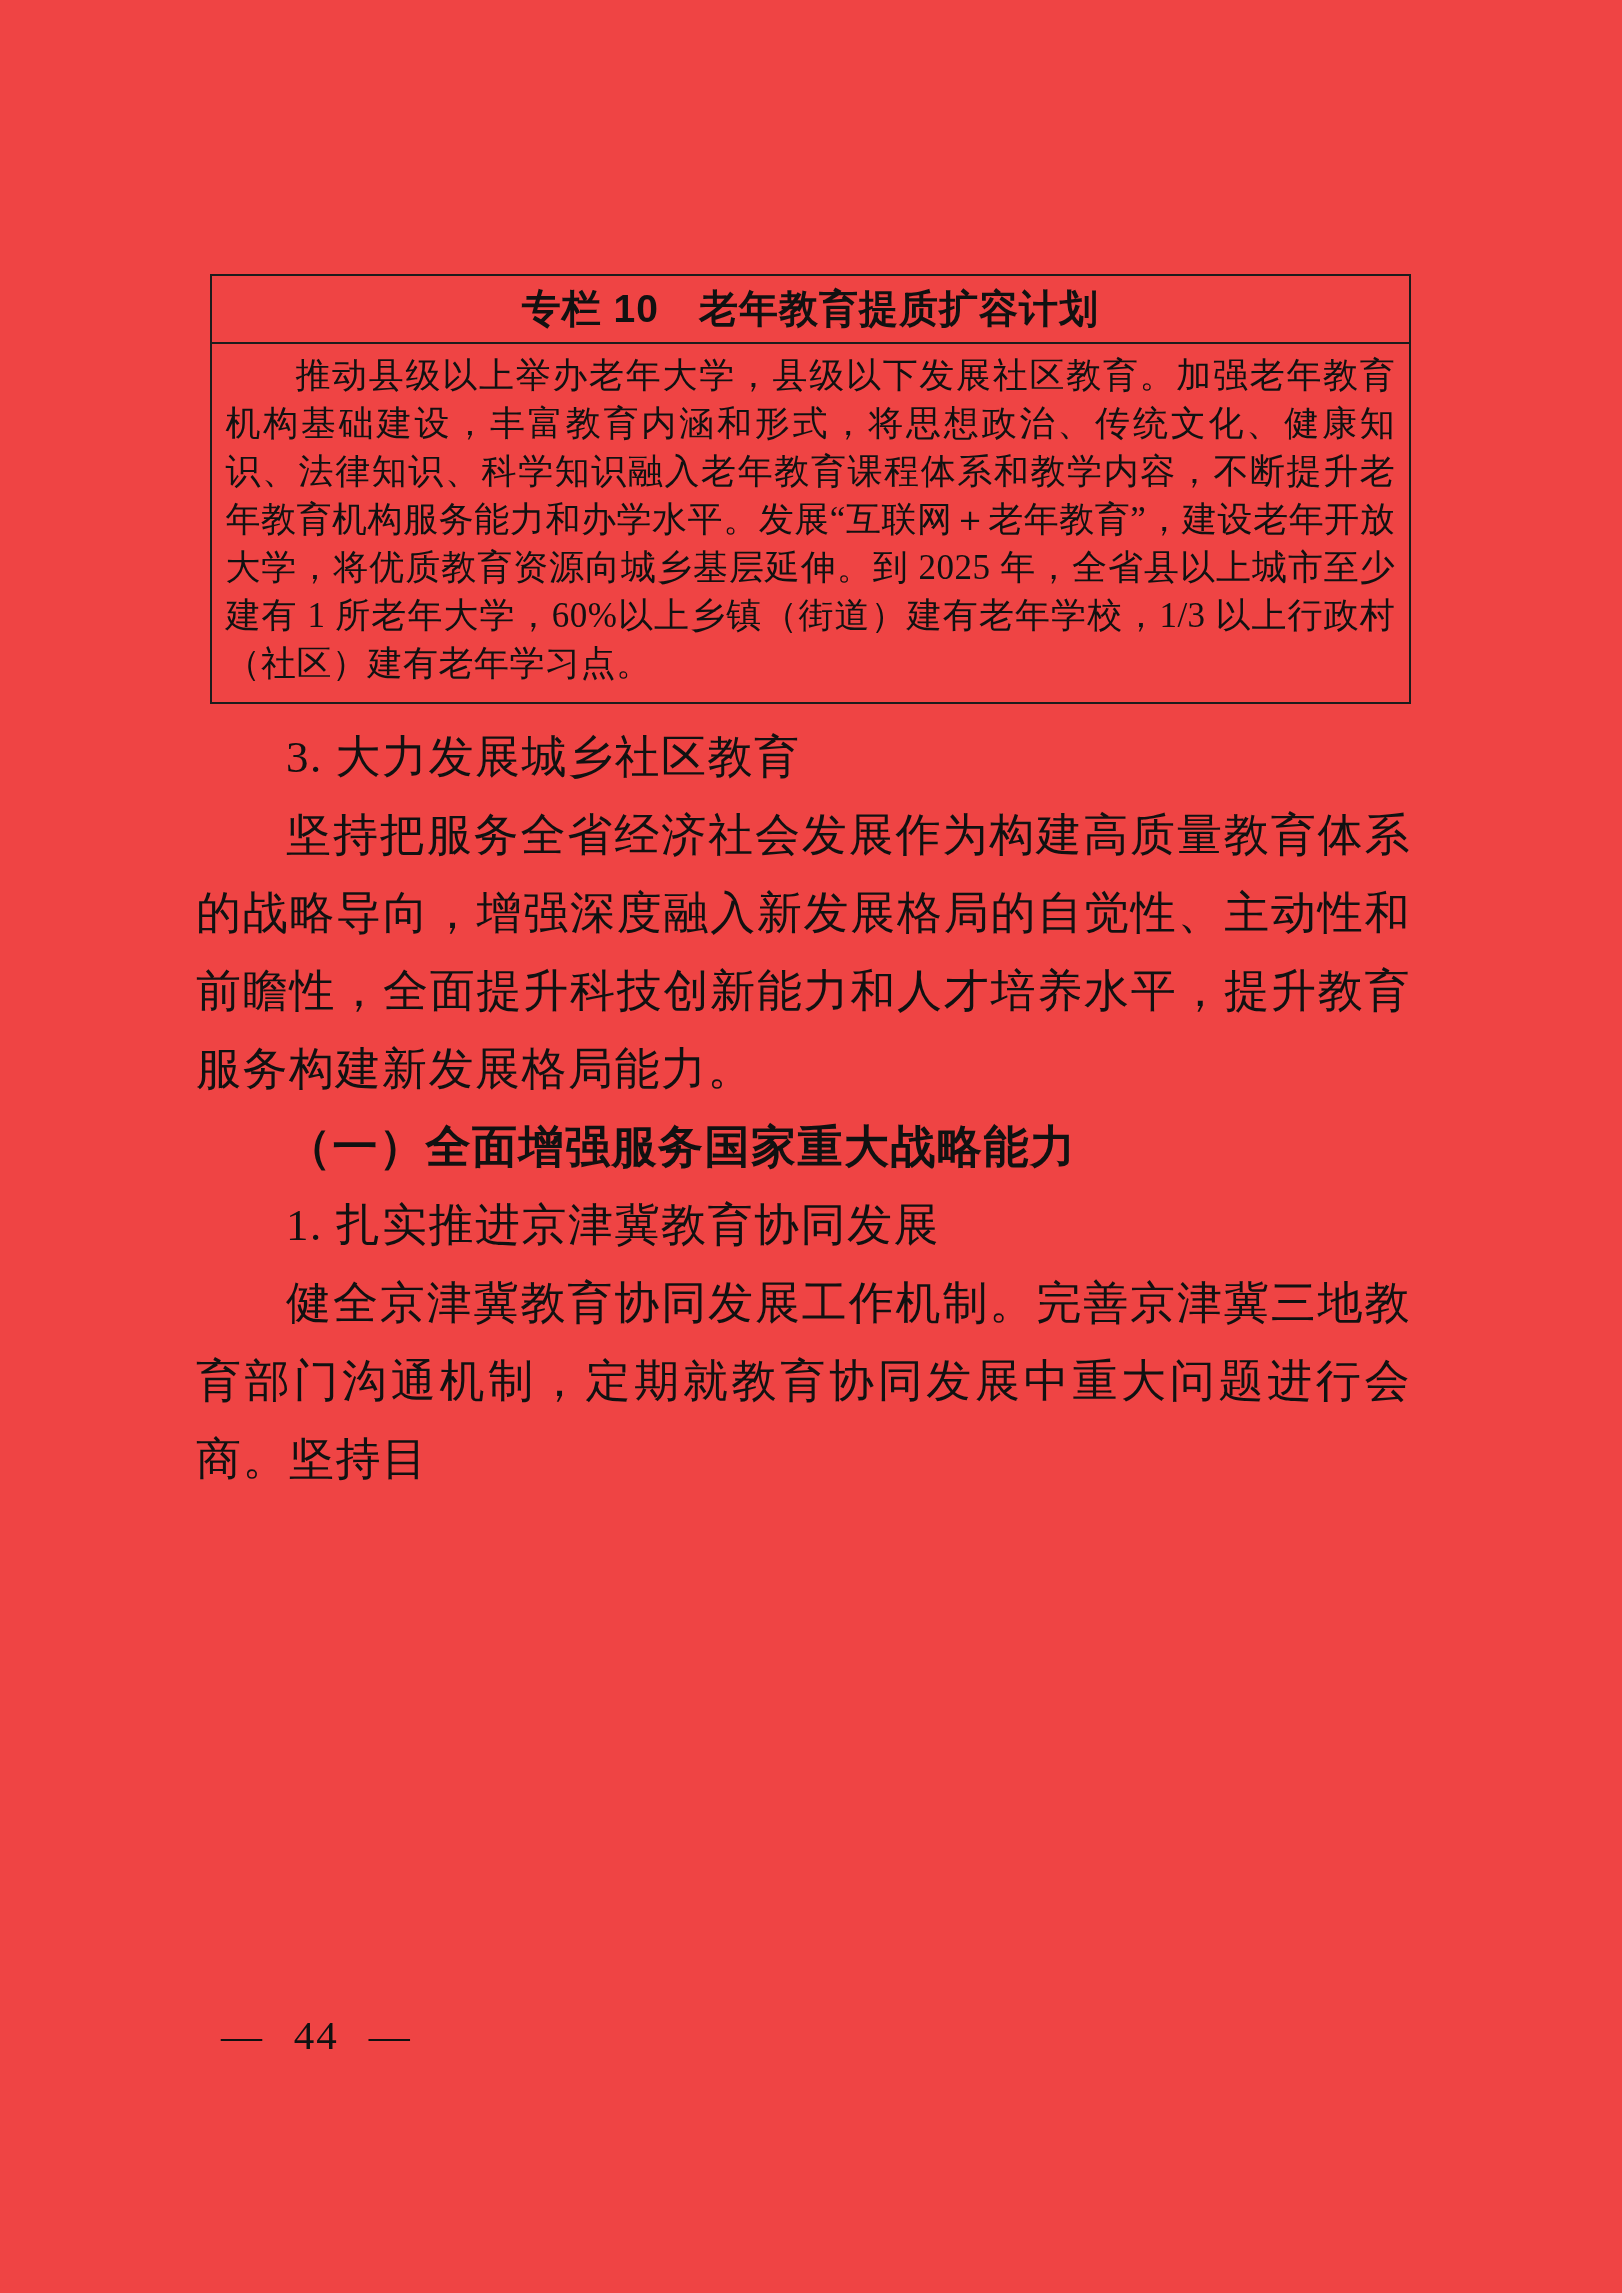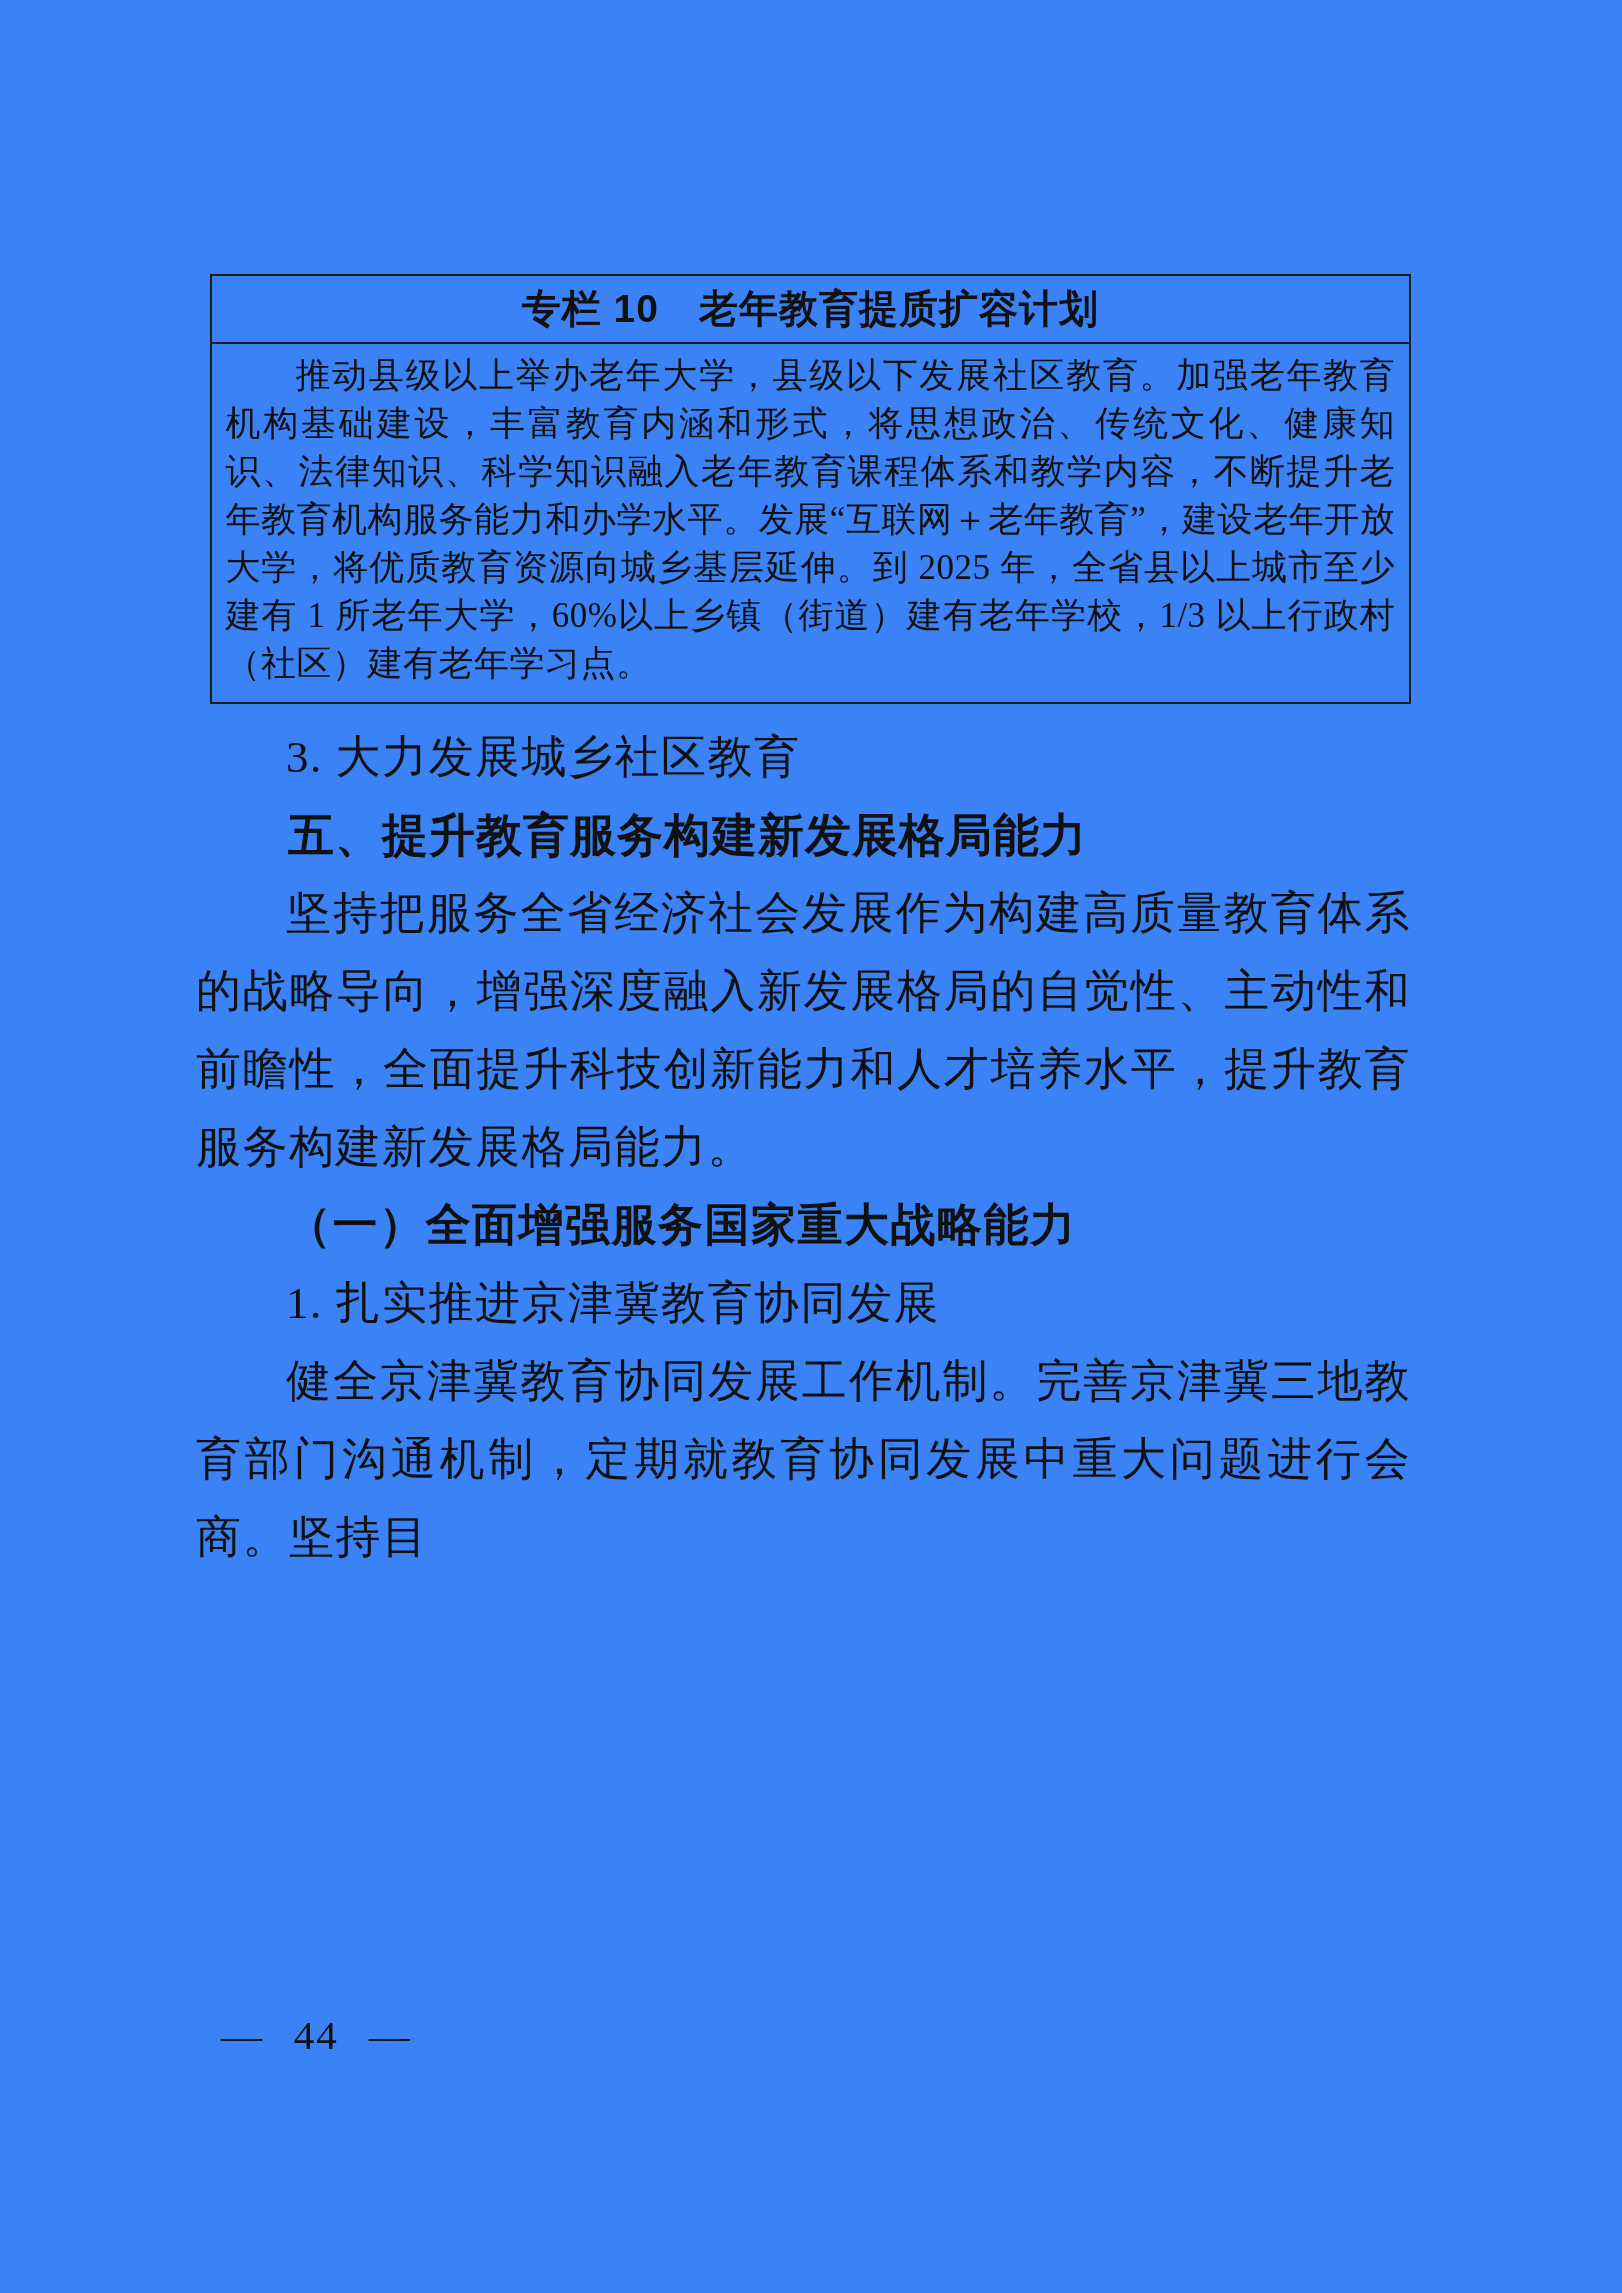--- a/index.html
+++ b/index.html
@@ -5,21 +5,21 @@
   * { box-sizing: border-box; }
   html, body {
     margin: 0;
     padding: 0;
     background: #ffffff;
   }
   .doc-page {
     position: relative;
     width: 1622px;
     height: 2294px;
-    background: #3b82f6;
+    background: #ef4444;
     color: #111111;
     font-family: "Liberation Serif", "DejaVu Serif", serif;
     padding: 274px 211px 0 196px;
   }
 
   
   .callout {
     margin-left: 13.7px;
     border: 2.9px solid #1c1c1c;
   }
@@ -97,21 +97,20 @@
 <div class="doc-page">
 
   <section class="callout">
     <div class="callout-title">专栏 10　老年教育提质扩容计划</div>
     <div class="callout-divider"></div>
     <p class="callout-body">推动县级以上举办老年大学，县级以下发展社区教育。加强老年教育机构基础建设，丰富教育内涵和形式，将思想政治、传统文化、健康知识、法律知识、科学知识融入老年教育课程体系和教学内容，不断提升老年教育机构服务能力和办学水平。发展“互联网＋老年教育”，建设老年开放大学，将优质教育资源向城乡基层延伸。到 2025 年，全省县以上城市至少建有 1 所老年大学，60%以上乡镇（街道）建有老年学校，1/3 以上行政村（社区）建有老年学习点。</p>
   </section>
 
   <div class="main-text">
     <p class="subheading">3. 大力发展城乡社区教育</p>
-    <p class="heading1">五、提升教育服务构建新发展格局能力</p>
     <p class="para">坚持把服务全省经济社会发展作为构建高质量教育体系的战略导向，增强深度融入新发展格局的自觉性、主动性和前瞻性，全面提升科技创新能力和人才培养水平，提升教育服务构建新发展格局能力。</p>
     <p class="heading2">（一）全面增强服务国家重大战略能力</p>
     <p class="subheading">1. 扎实推进京津冀教育协同发展</p>
     <p class="para">健全京津冀教育协同发展工作机制。完善京津冀三地教育部门沟通机制，定期就教育协同发展中重大问题进行会商。坚持目</p>
   </div>
 
   <div class="page-number">— 44 —</div>
 
 </div>
 

